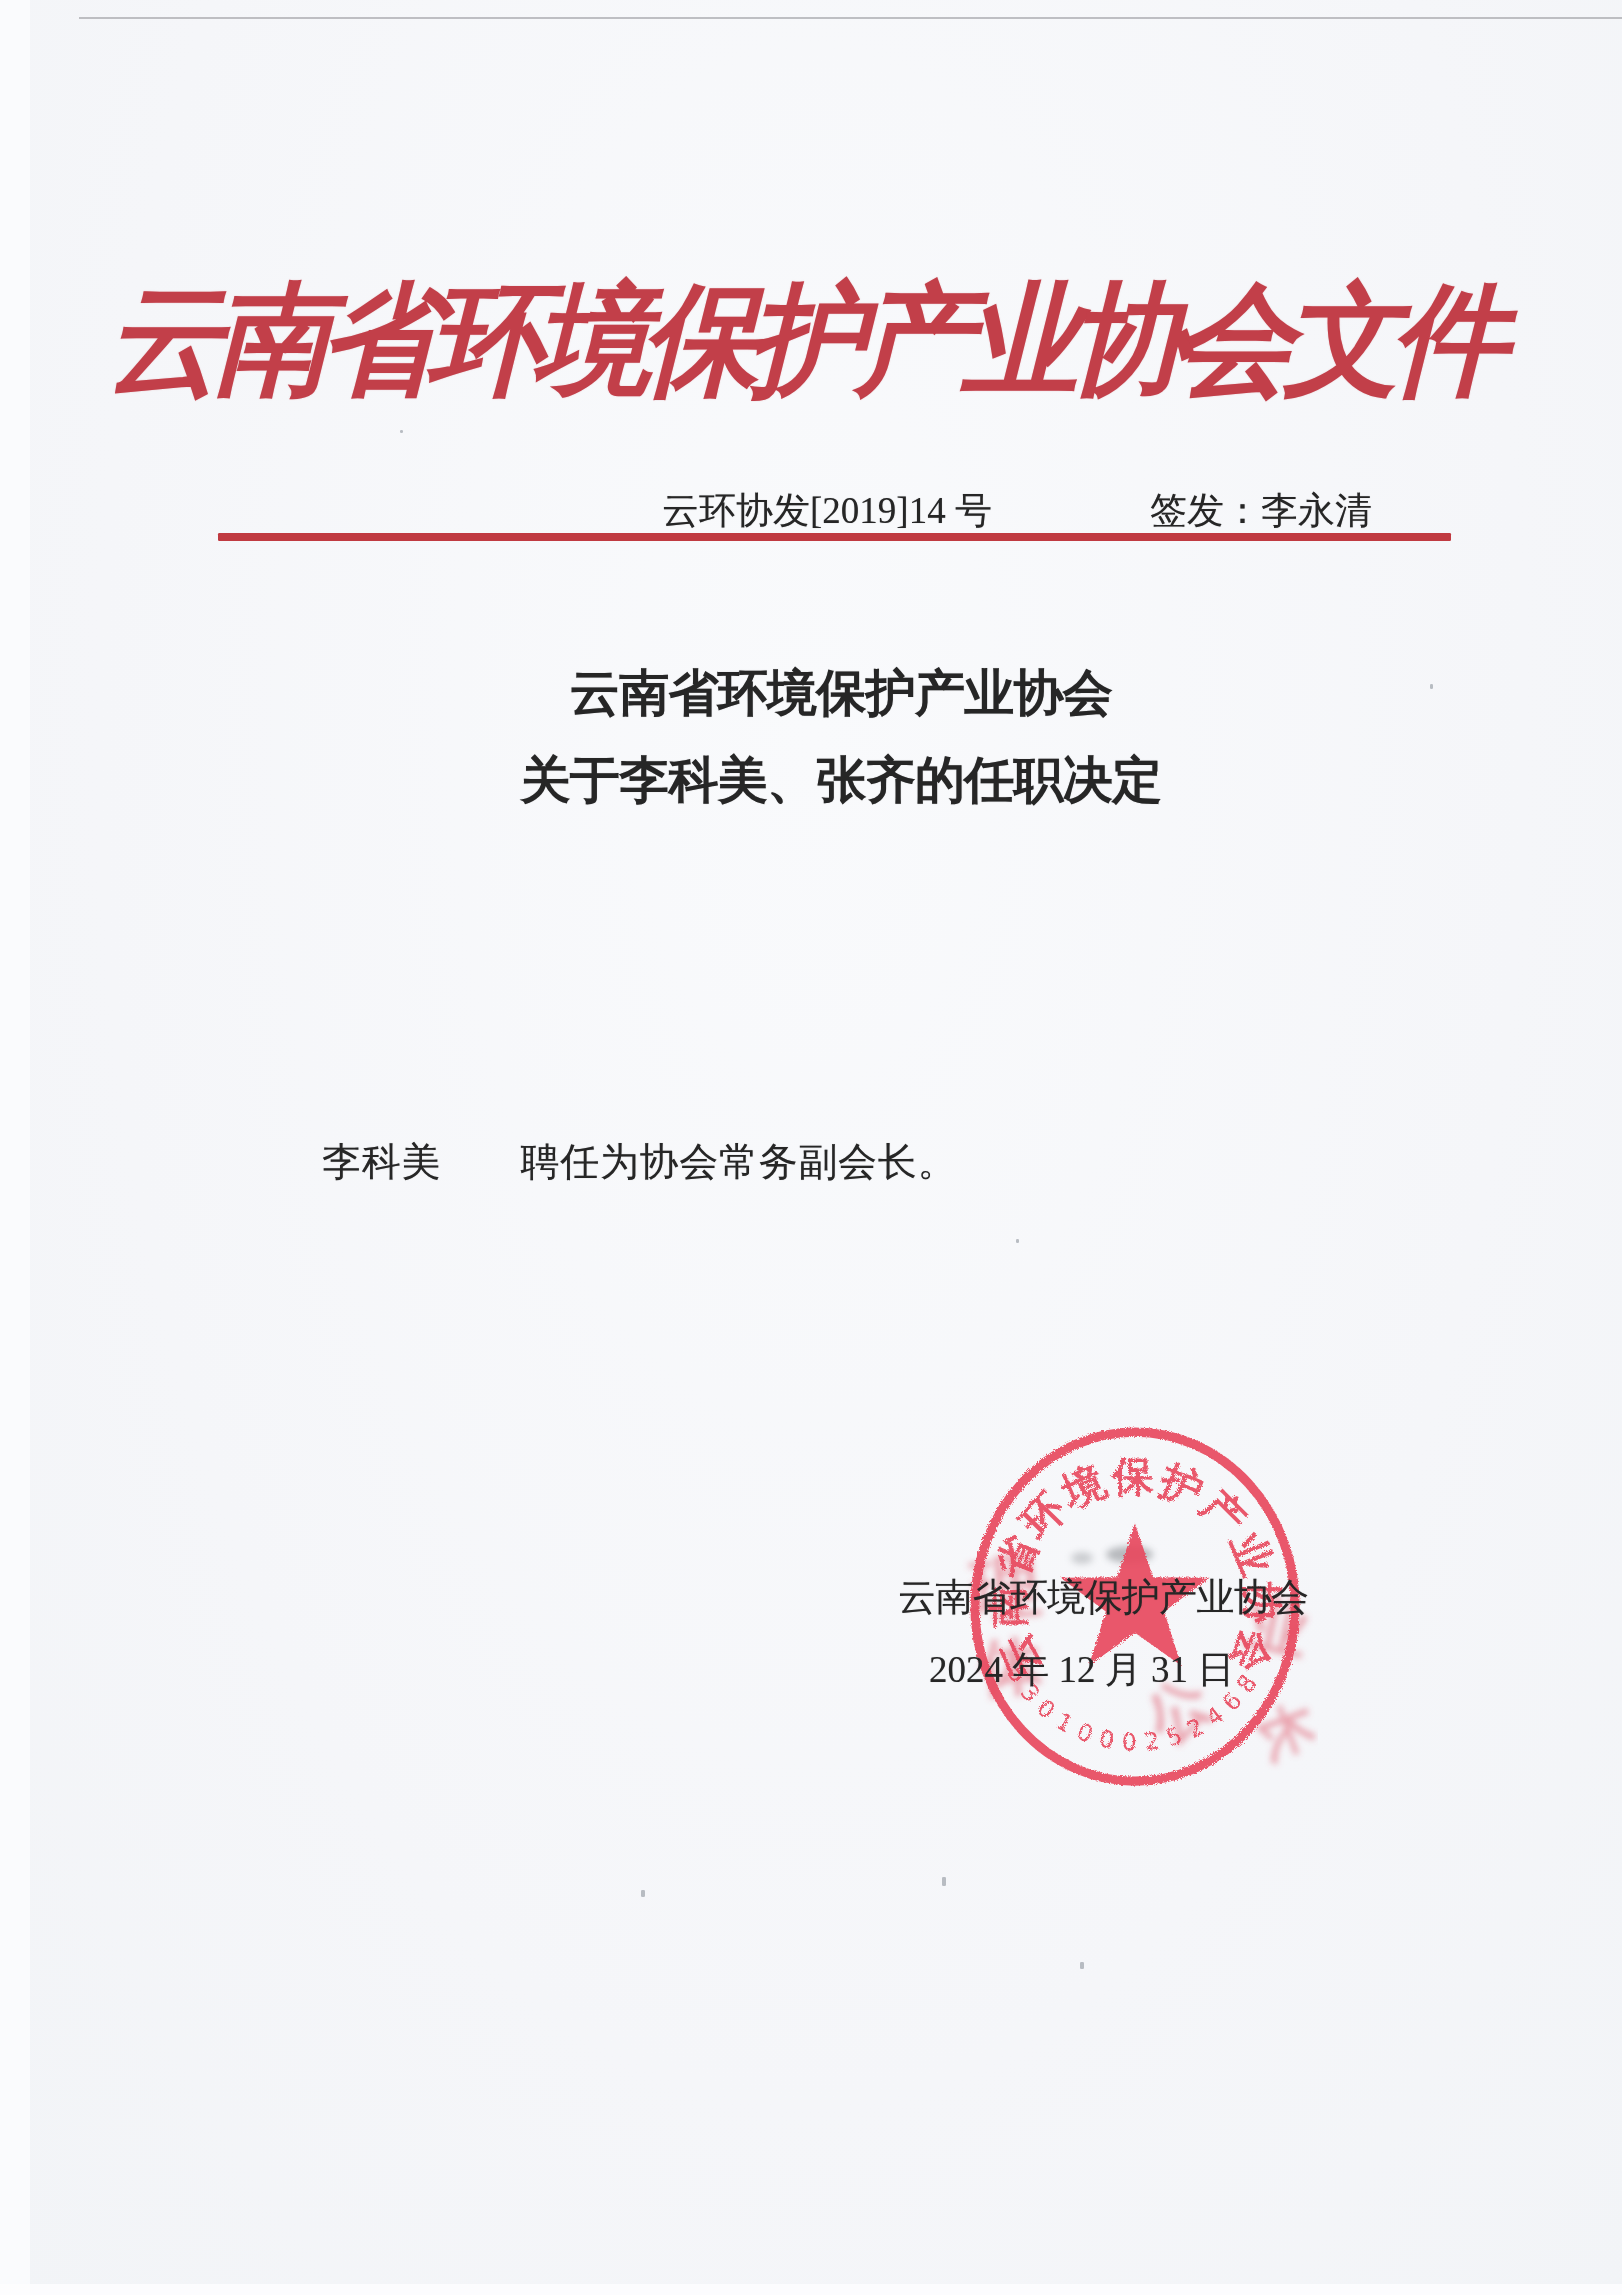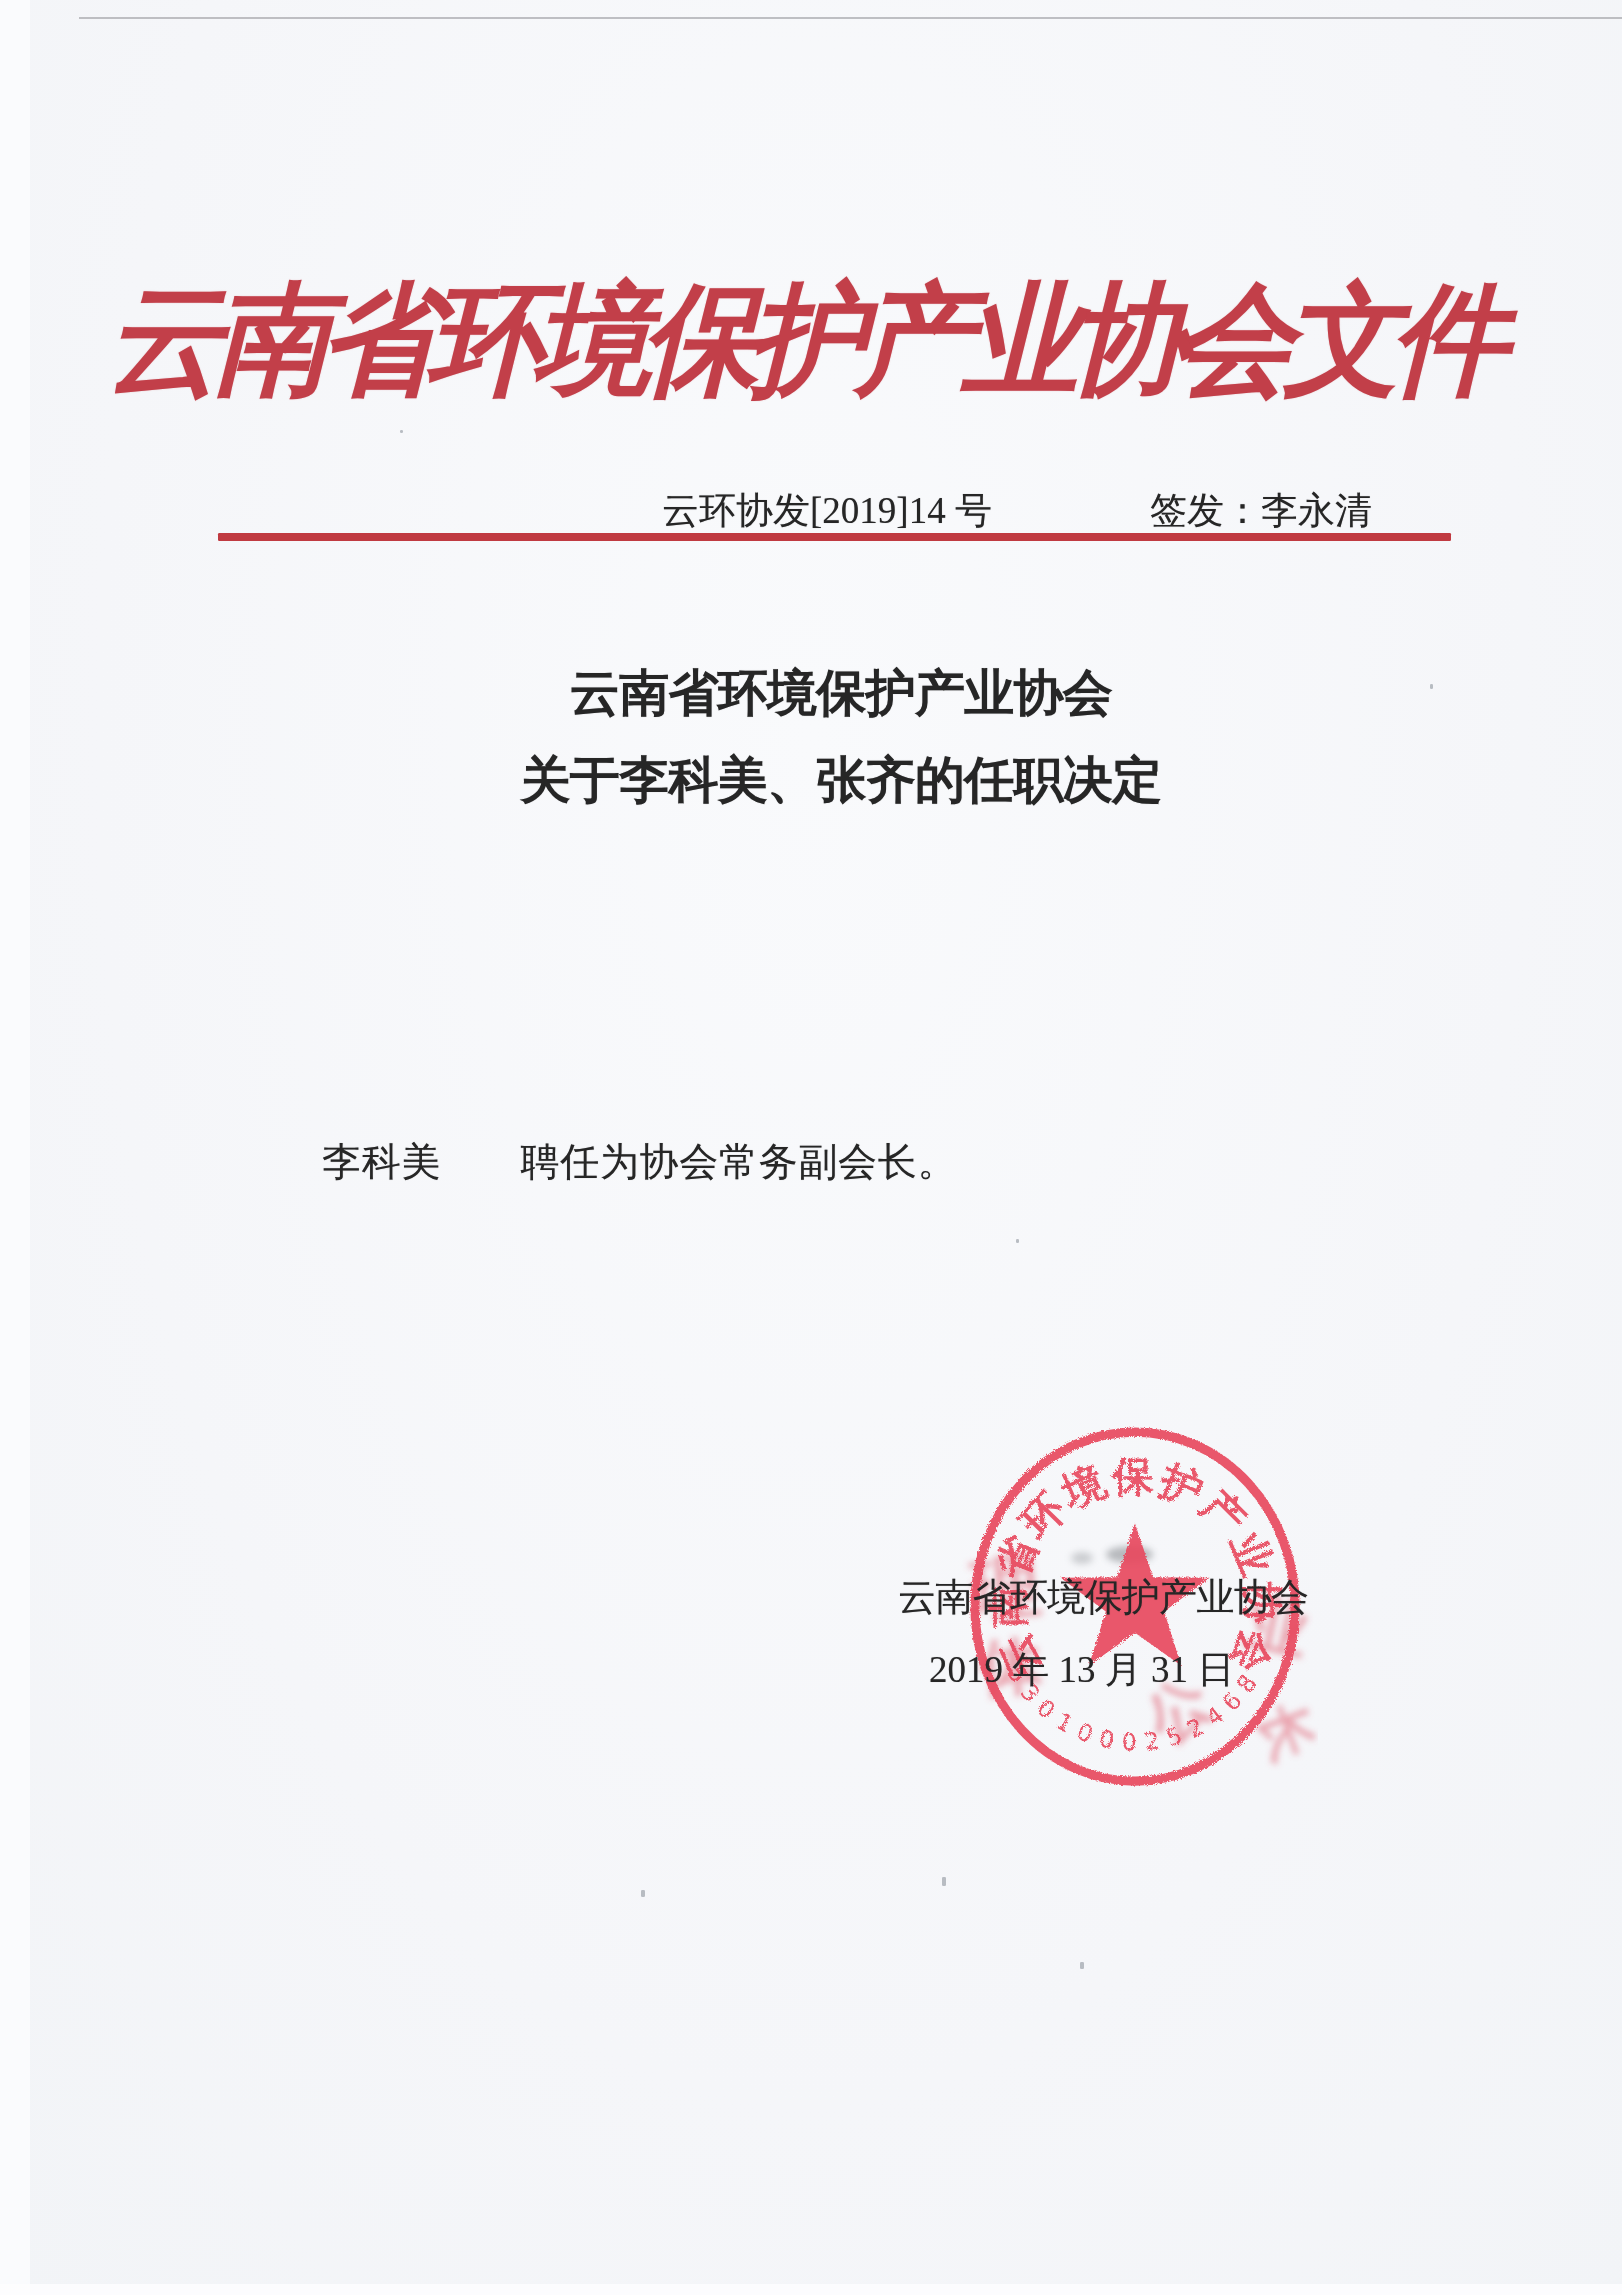--- a/index.html
+++ b/index.html
@@ -101,21 +101,21 @@
         </text>
         <polygon points="280,190 307.6,272 394.1,272.9 324.7,324.5 350.6,407.1 280,357 209.4,407.1 235.3,324.5 165.9,272.9 252.4,272" fill="#e8495e"></polygon>
         <text font-family="DejaVu Sans, sans-serif" font-size="36" letter-spacing="14" fill="#e8495e">
           <textPath href="#arcBottom">5301000252468</textPath>
         </text>
       </g>
     </svg>
   </div>
 
   <div class="abs ink signoff-org">云南省环境保护产业协会</div>
-  <div class="abs ink signoff-date">2019 年 13 月 31 日</div>
+  <div class="abs ink signoff-date">2024 年 12 月 31 日</div>
 
   <div class="abs blot blot1"></div>
   <div class="abs blot blot2"></div>
   <div class="abs speck" style="left:641px;top:1890px;"></div>
   <div class="abs speck" style="left:942px;top:1877px;height:9.2px;"></div>
   <div class="abs speck" style="left:1080px;top:1962px;"></div>
   <div class="abs speck" style="left:1430px;top:684px;width:3.3px;height:4.6px;"></div>
   <div class="abs speck" style="left:1016px;top:1239px;width:3.3px;height:3.9px;"></div>
   <div class="abs speck" style="left:400px;top:430px;width:2.6px;height:3.3px;"></div>
 

